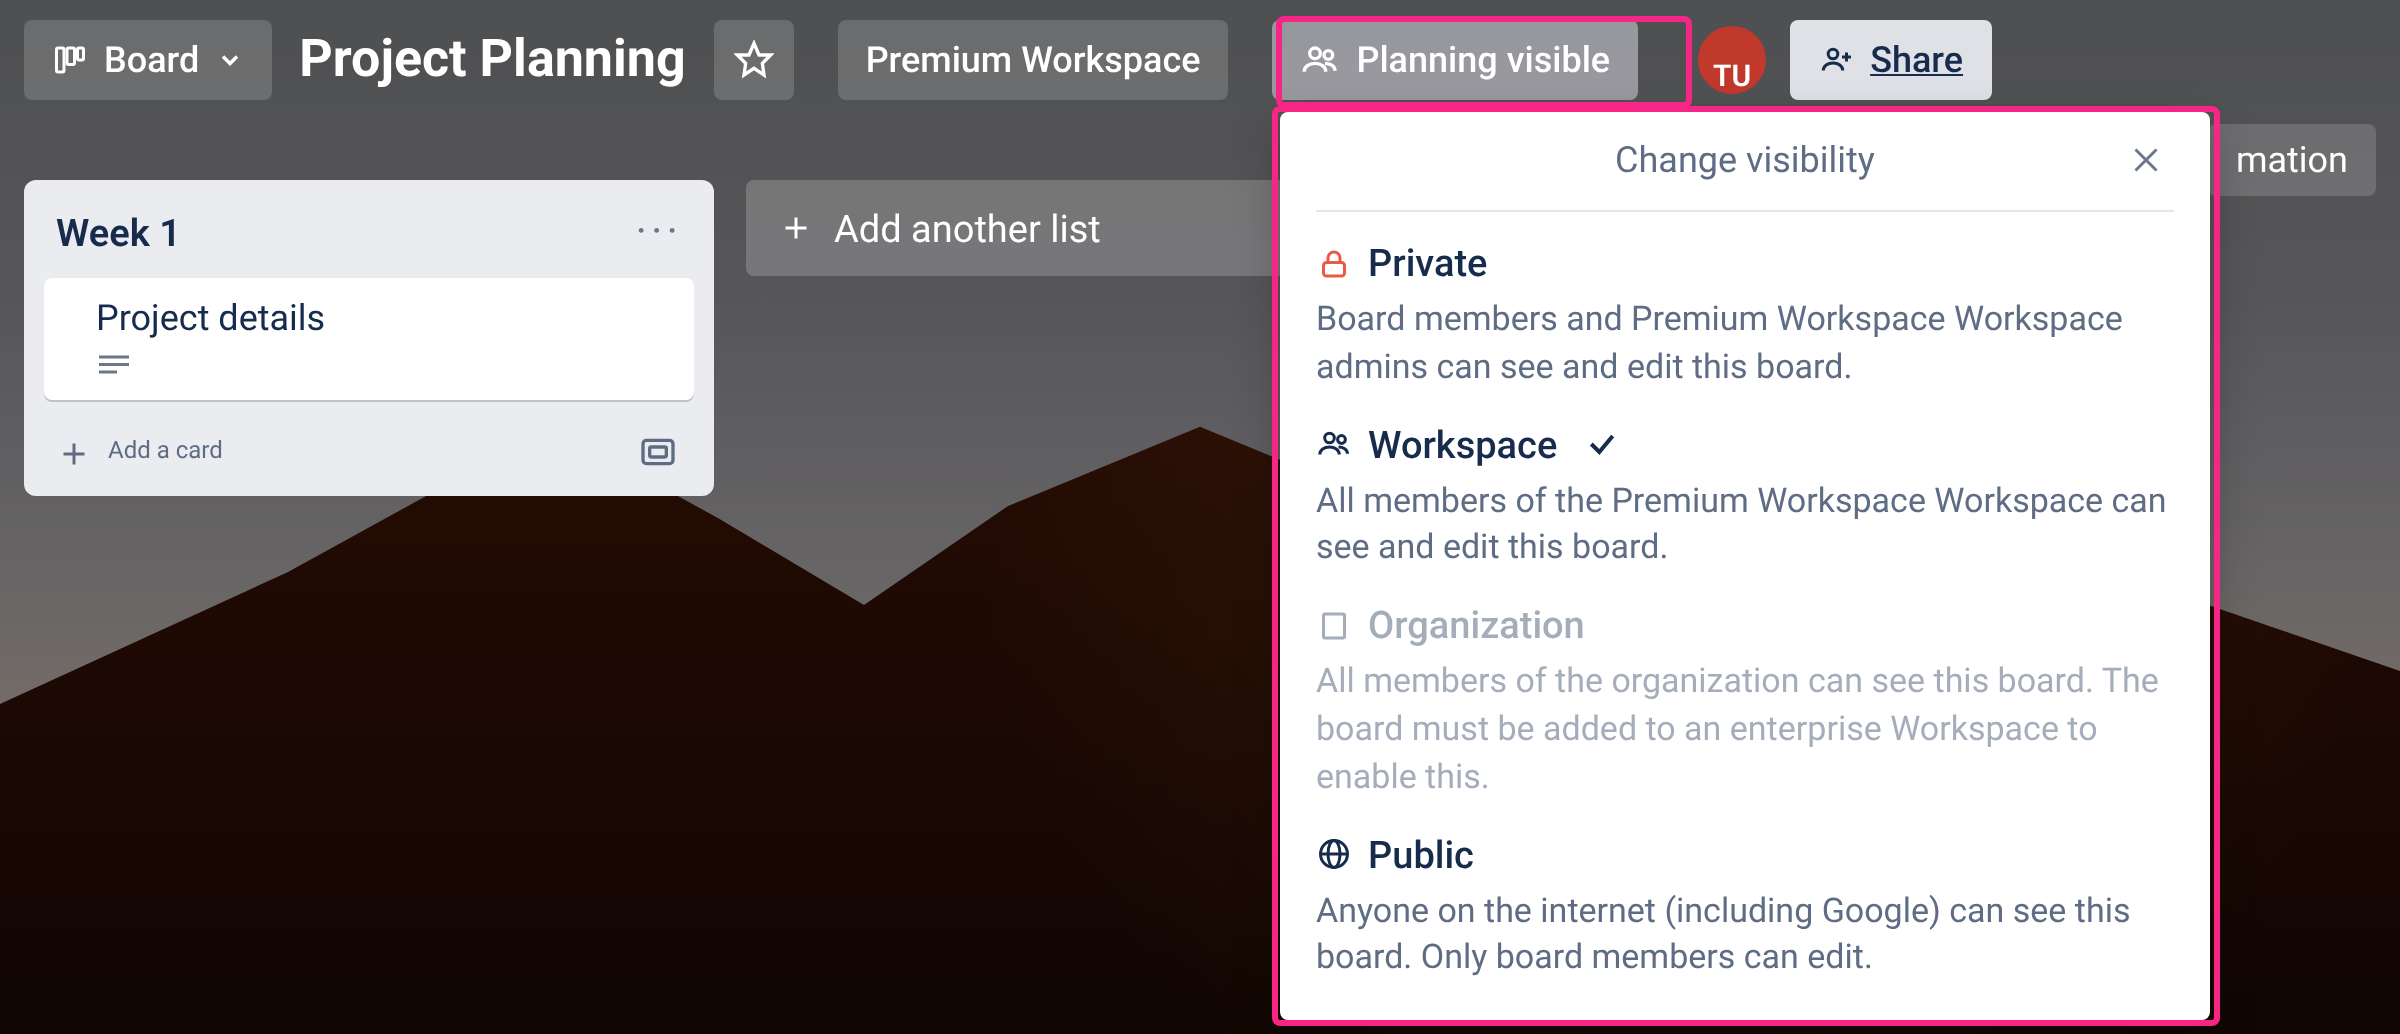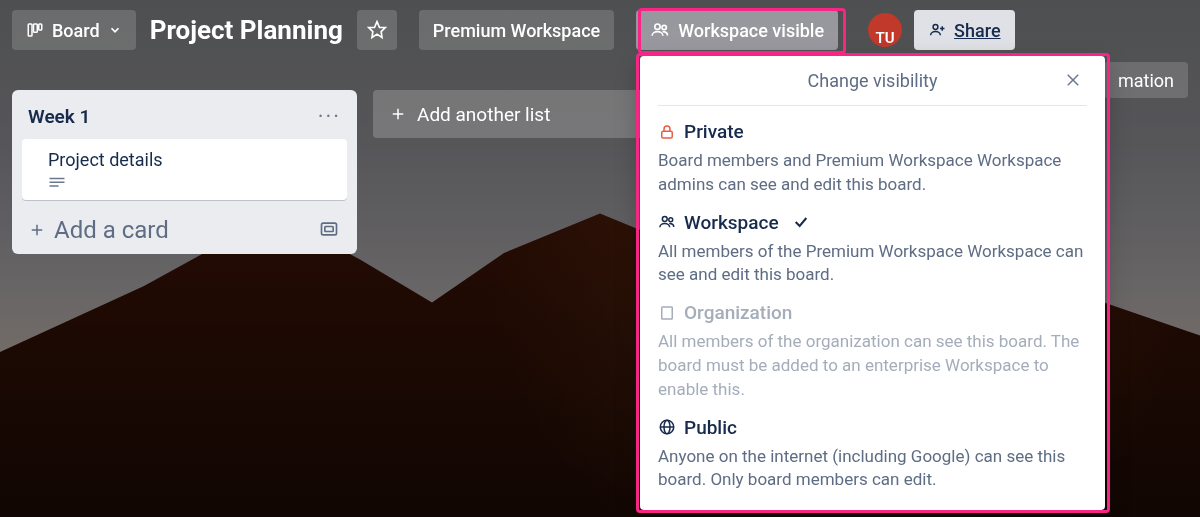--- a/index.html
+++ b/index.html
@@ -83,21 +83,21 @@
   .list-header { display:flex; align-items:center; justify-content:space-between; padding:4px 6px 10px;gap:19px; }
   .list-title { font-weight:600; font-size:19px; }
   .list-menu { font-size:22px; letter-spacing:2px; color:#6b778c; cursor:pointer; }
   .card {
     background:#fff; border-radius:4px; padding:10px 26px;
     box-shadow:0 1px 0 rgba(9,30,66,.2); margin-bottom:10px;
     font-size:18px; color:#172b4d; cursor:pointer;
   }
   .card .desc-icon { color:#6b778c; margin-top:6px; }
   .add-card-row { display:flex; align-items:center; justify-content:space-between; padding:6px 6px 2px; color:#5e6c84; }
-  .add-card { display:flex; align-items:center; gap:8px; font-size:24px; cursor:pointer; }
+  .add-card { display:flex; gap:8px; font-size:12px; cursor:pointer; }
   .template-icon { width:22px; height:22px; color:#5e6c84; cursor:pointer; }
 
   .add-list {
     width: 345px; height:48px; border-radius:4px;
     background: rgba(255,255,255,0.2); color:#fff;
     display:flex; align-items:center; gap:10px; padding:0 16px;
     font-size:19px; cursor:pointer;
   }
 
   
@@ -168,21 +168,21 @@
 
   <div class="hbtn visibility-btn active">
     <span>
       <svg width="20" height="20" viewBox="0 0 24 24" fill="none" stroke="#fff" stroke-width="2">
           <circle cx="9" cy="8" r="3.2"></circle>
           <path d="M2.5 19c0-3 3-5 6.5-5s6.5 2 6.5 5"></path>
           <circle cx="17" cy="9" r="2.6"></circle>
           <path d="M15 14c3 0 6 1.5 6 4.5"></path>
         </svg>
     </span>
-    <span>Workspace visible</span>
+    <span>Planning visible</span>
   </div>
 
   <div style="width:10px"></div>
 
   <div class="avatar">
     <span>TU</span>
   </div>
 
   <div class="hbtn share-btn">
     <span>

